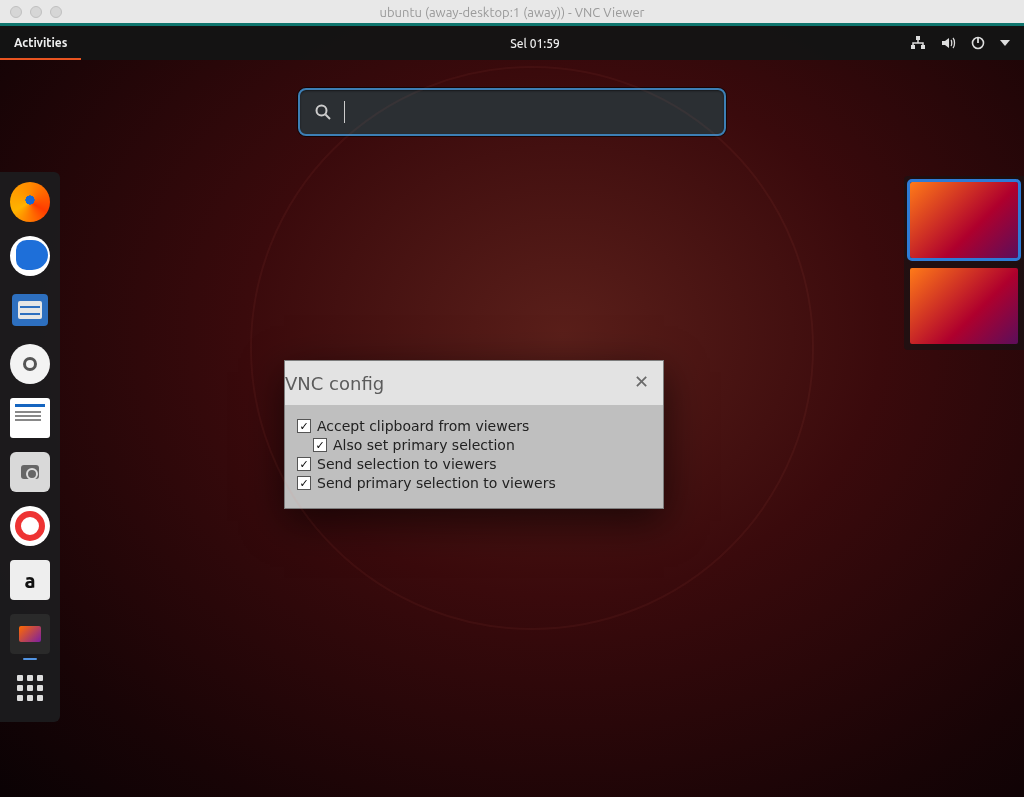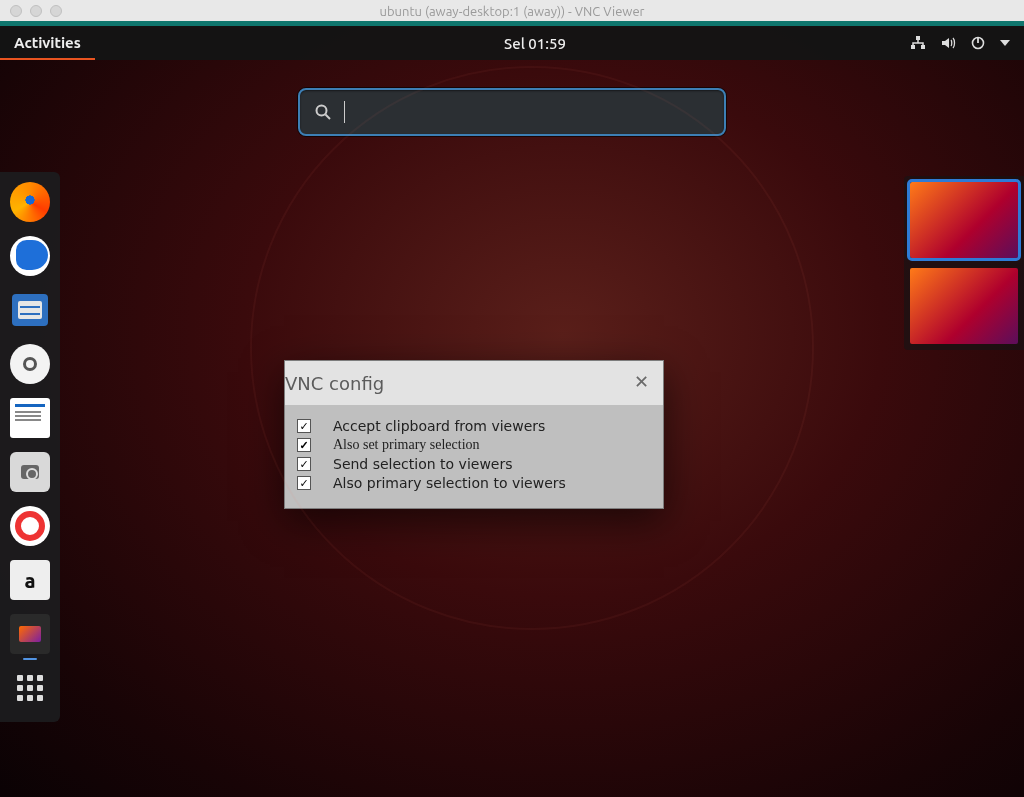--- a/index.html
+++ b/index.html
@@ -2,21 +2,21 @@
 <html><head>
 <meta charset="utf-8">
 <style>
   * { box-sizing: border-box; margin: 0; padding: 0; }
   html, body { width: 1024px; height: 797px; overflow: hidden; font-family: "Ubuntu", "Cantarell", sans-serif; }
 
   
   .mac-titlebar {
     height: 26px;
     background: #e8e8e8;
-    border-bottom: 5px solid #0f766e;
+    border-bottom: 3px solid #0f766e;
     display: flex;
     align-items: center;
     position: relative;
   }
   .traffic-lights { display: flex; gap: 8px; margin-left: 10px; }
   .tl { width: 12px; height: 12px; border-radius: 50%; background: #d6d6d6; border: 0.5px solid #c0c0c0; }
   .mac-title { position: absolute; left: 0; right: 0; text-align: center; font-size: 13px; color: #9a9a9a; }
 
   
   .desktop {
@@ -38,21 +38,21 @@
   }
 
   
   .topbar {
     position: absolute; top: 0; left: 0; right: 0;
     height: 34px;
     background: rgba(20,20,20,0.96);
     display: flex;
     align-items: center;
     color: #eee;
-    font-size: 15px;
+    font-size: 12px;
     font-weight: 600;
   }
   .activities { padding: 0 14px; height: 100%; display: flex; align-items: center; border-bottom: 2px solid #e95420; cursor: pointer; }
   .clock { position: absolute; left: 0; right: 0; text-align: center; font-weight: 500; pointer-events: none; padding-left: 46px; }
   .sys-icons { margin-left: auto; display: flex; align-items: center; gap: 14px; padding-right: 14px; }
   .sys-icons svg, .sys-icons .tri { fill: #ddd; color: #ddd; }
   .tri { width: 0; height: 0; border-left: 5px solid transparent; border-right: 5px solid transparent; border-top: 6px solid #ddd; }
 
   
   .search-wrap {
@@ -119,22 +119,22 @@
     position:absolute; left:284px; top:334px;
     width:380px;
     background:#bfbfbf;
     border:1px solid #7d7d7d;
     box-shadow:0 12px 38px rgba(0,0,0,0.6);
     font-family: "DejaVu Sans", sans-serif;
   }
   .dlg-title{background:#e3e3e3;height:44px;display:flex;align-items:center;justify-content:flex-start;color:#5c5c5c;font-size:18px;font-weight:500;position:relative;}
   .dlg-close{position:absolute;right:14px;top:12px;color:#6a6a6a;cursor:pointer;font-size:18px;line-height:1;}
   .dlg-body{padding:10px 12px 14px 12px;font-size:14px;color:#222;}
-  .chk-row{display:flex;align-items:center;gap:22px;margin:3px 0;}
-  .chk-row.indent{font-family:Liberation Serif, serif;}
+  .chk-row{display:flex;align-items:center;gap:6px;margin:3px 0;}
+  .chk-row.indent{margin-left:16px;}
   .chk{width:14px;height:14px;background:#fff;border:1px solid #555;display:inline-flex;align-items:center;justify-content:center;font-size:11px;line-height:1;cursor:pointer;}
   .chk.checked::before{content:"✓";color:#000;font-weight:700;}
 
 </style>
 </head>
 <body>
 
 <div class="mac-titlebar">
   <div class="traffic-lights">
     <div class="tl"></div>
@@ -235,18 +235,18 @@
       <div class="chk-row indent">
         <span class="chk checked"></span>
         <span>Also set primary selection</span>
       </div>
       <div class="chk-row">
         <span class="chk checked"></span>
         <span>Send selection to viewers</span>
       </div>
       <div class="chk-row">
         <span class="chk checked"></span>
-        <span>Also primary selection to viewers</span>
+        <span>Send primary selection to viewers</span>
       </div>
     </div>
   </div>
 
 </div>
 
 </body></html>

